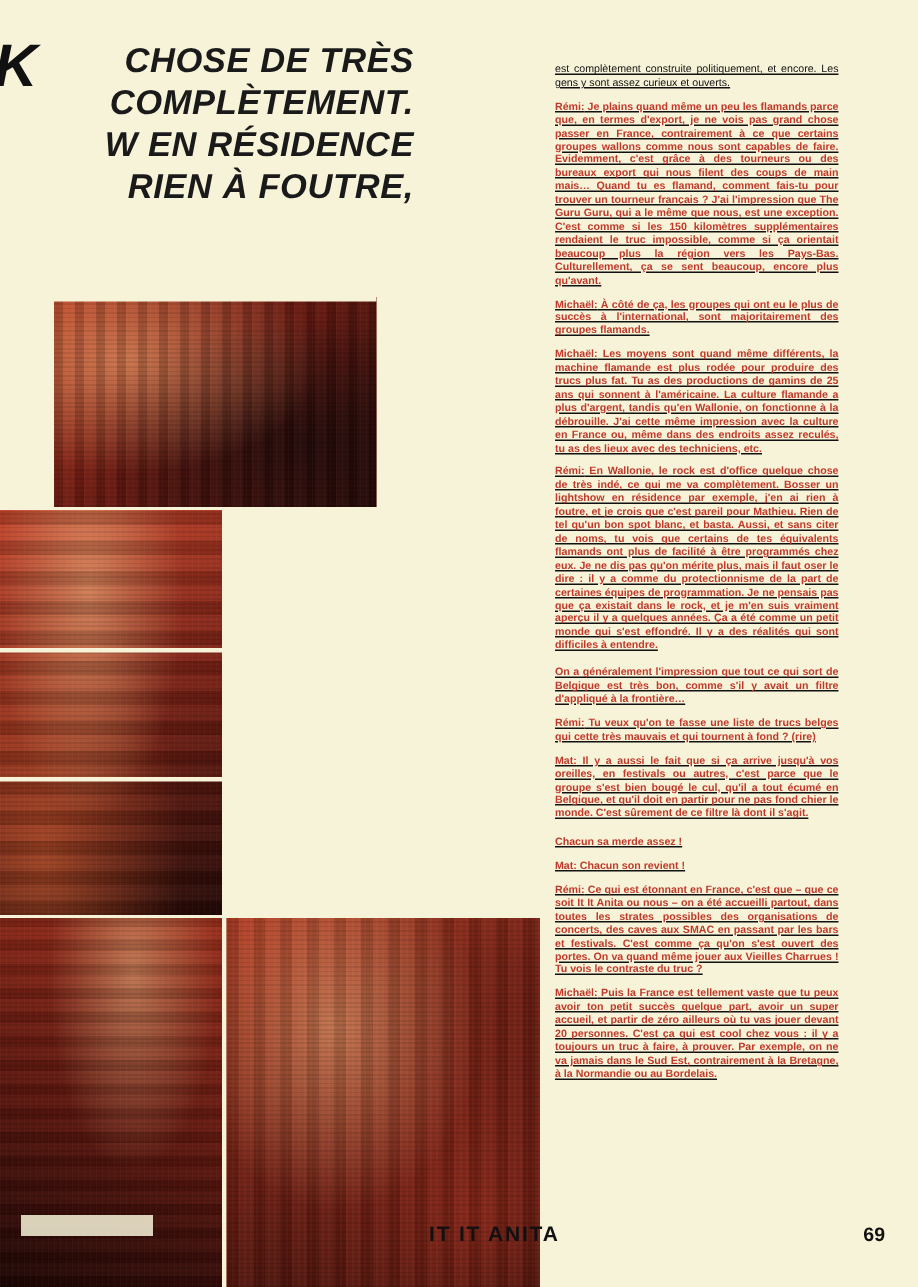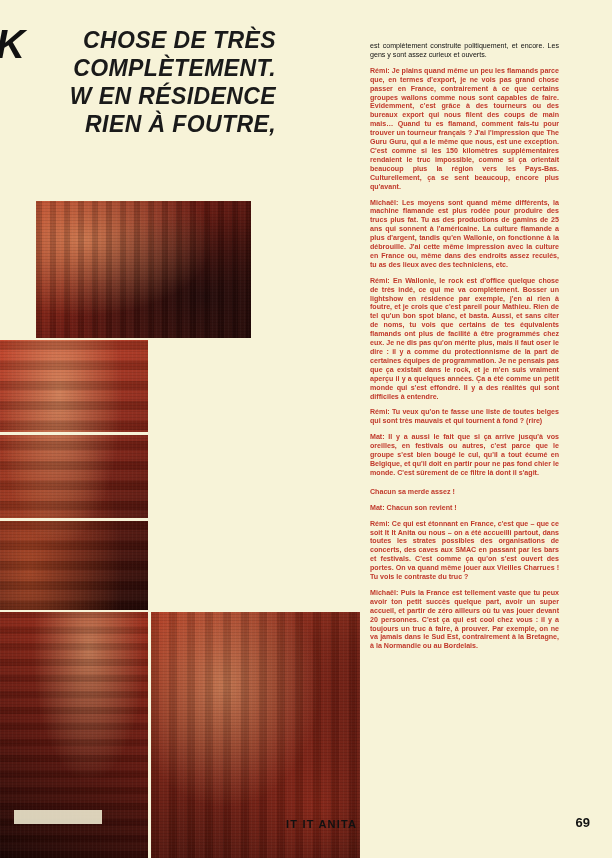--- a/index.html
+++ b/index.html
@@ -93,36 +93,36 @@
 
   
   .col{
     position:absolute;
     left:370px;top:42px;width:205px;
     font-size:7.1px;
     line-height:8.9px;
     text-align:justify;
     color:#111;
   }
-  .col p{margin:0 16px 7px 0;}
+  .col p{margin:0 16px 7px 0;text-decoration:underline;}
   .spk-red{color:#c0392b;font-weight:bold;}
   .subhead{
     color:#c0392b;font-weight:bold;margin:9px 0 4px 0;display:block;
   }
   .subhead2{
     color:#c0392b;font-weight:bold;margin:10px 0 2px 0;display:block;
   }
   .redpara{color:#c0392b;font-weight:bold;}
   .folio{
     position:absolute;right:22px;bottom:28px;
     font-weight:bold;font-size:13px;color:#111;
   }
   .runhead{
     position:absolute;left:286px;bottom:28px;
-    font-weight:bold;font-size:11px;letter-spacing:1.2px;color:#111;
+    font-weight:bold;font-size:14px;letter-spacing:1.2px;color:#111;
     white-space:nowrap;
   }
 </style>
 </head>
 <body>
 
 <div class="page">
 
   <div class="hl-k">K</div>
   <div class="headline">
@@ -163,33 +163,39 @@
   <div class="col">
 
     <p>
       <span>est complètement construite politiquement, et encore. Les gens y sont assez curieux et ouverts.</span>
     </p>
 
     <p>
       <span class="spk-red">Rémi:</span><span class="redpara"> Je plains quand même un peu les flamands parce que, en termes d'export, je ne vois pas grand chose passer en France, contrairement à ce que certains groupes wallons comme nous sont capables de faire. Evidemment, c'est grâce à des tourneurs ou des bureaux export qui nous filent des coups de main mais… Quand tu es flamand, comment fais-tu pour trouver un tourneur français ? J'ai l'impression que The Guru Guru, qui a le même que nous, est une exception. C'est comme si les 150 kilomètres supplémentaires rendaient le truc impossible, comme si ça orientait beaucoup plus la région vers les Pays-Bas. Culturellement, ça se sent beaucoup, encore plus qu'avant.</span>
     </p>
 
+    <p>
+      <span class="spk-red">Michaël:</span><span class="redpara"> À côté de ça, les groupes qui ont eu le plus de succès à l'international, sont majoritairement des groupes flamands.</span>
+    </p>
 
 
     <p>
       <span class="spk-red">Michaël:</span><span class="redpara"> Les moyens sont quand même différents, la machine flamande est plus rodée pour produire des trucs plus fat. Tu as des productions de gamins de 25 ans qui sonnent à l'américaine. La culture flamande a plus d'argent, tandis qu'en Wallonie, on fonctionne à la débrouille. J'ai cette même impression avec la culture en France ou, même dans des endroits assez reculés, tu as des lieux avec des techniciens, etc.</span>
     </p>
 
     <p>
       <span class="spk-red">Rémi:</span><span class="redpara"> En Wallonie, le rock est d'office quelque chose de très indé, ce qui me va complètement. Bosser un lightshow en résidence par exemple, j'en ai rien à foutre, et je crois que c'est pareil pour Mathieu. Rien de tel qu'un bon spot blanc, et basta. Aussi, et sans citer de noms, tu vois que certains de tes équivalents flamands ont plus de facilité à être programmés chez eux. Je ne dis pas qu'on mérite plus, mais il faut oser le dire : il y a comme du protectionnisme de la part de certaines équipes de programmation. Je ne pensais pas que ça existait dans le rock, et je m'en suis vraiment aperçu il y a quelques années. Ça a été comme un petit monde qui s'est effondré. Il y a des réalités qui sont difficiles à entendre.</span>
     </p>
 
-
-    <p>
-      <span class="spk-red">Rémi:</span><span class="redpara"> Tu veux qu'on te fasse une liste de toutes belges qui sont très mauvais et qui tournent à fond ? (rire)</span>
+    <p>
+      <span class="subhead">On a généralement l'impression que tout ce qui sort de Belgique est très bon, comme s'il y avait un filtre d'appliqué à la frontière…</span>
+    </p>
+
+    <p>
+      <span class="spk-red">Rémi:</span><span class="redpara"> Tu veux qu'on te fasse une liste de trucs belges qui cette très mauvais et qui tournent à fond ? (rire)</span>
     </p>
 
     <p>
       <span class="spk-red">Mat:</span><span class="redpara"> Il y a aussi le fait que si ça arrive jusqu'à vos oreilles, en festivals ou autres, c'est parce que le groupe s'est bien bougé le cul, qu'il a tout écumé en Belgique, et qu'il doit en partir pour ne pas fond chier le monde. C'est sûrement de ce filtre là dont il s'agit.</span>
     </p>
 
     <p>
       <span class="subhead2">Chacun sa merde assez !</span>
     </p>
 

